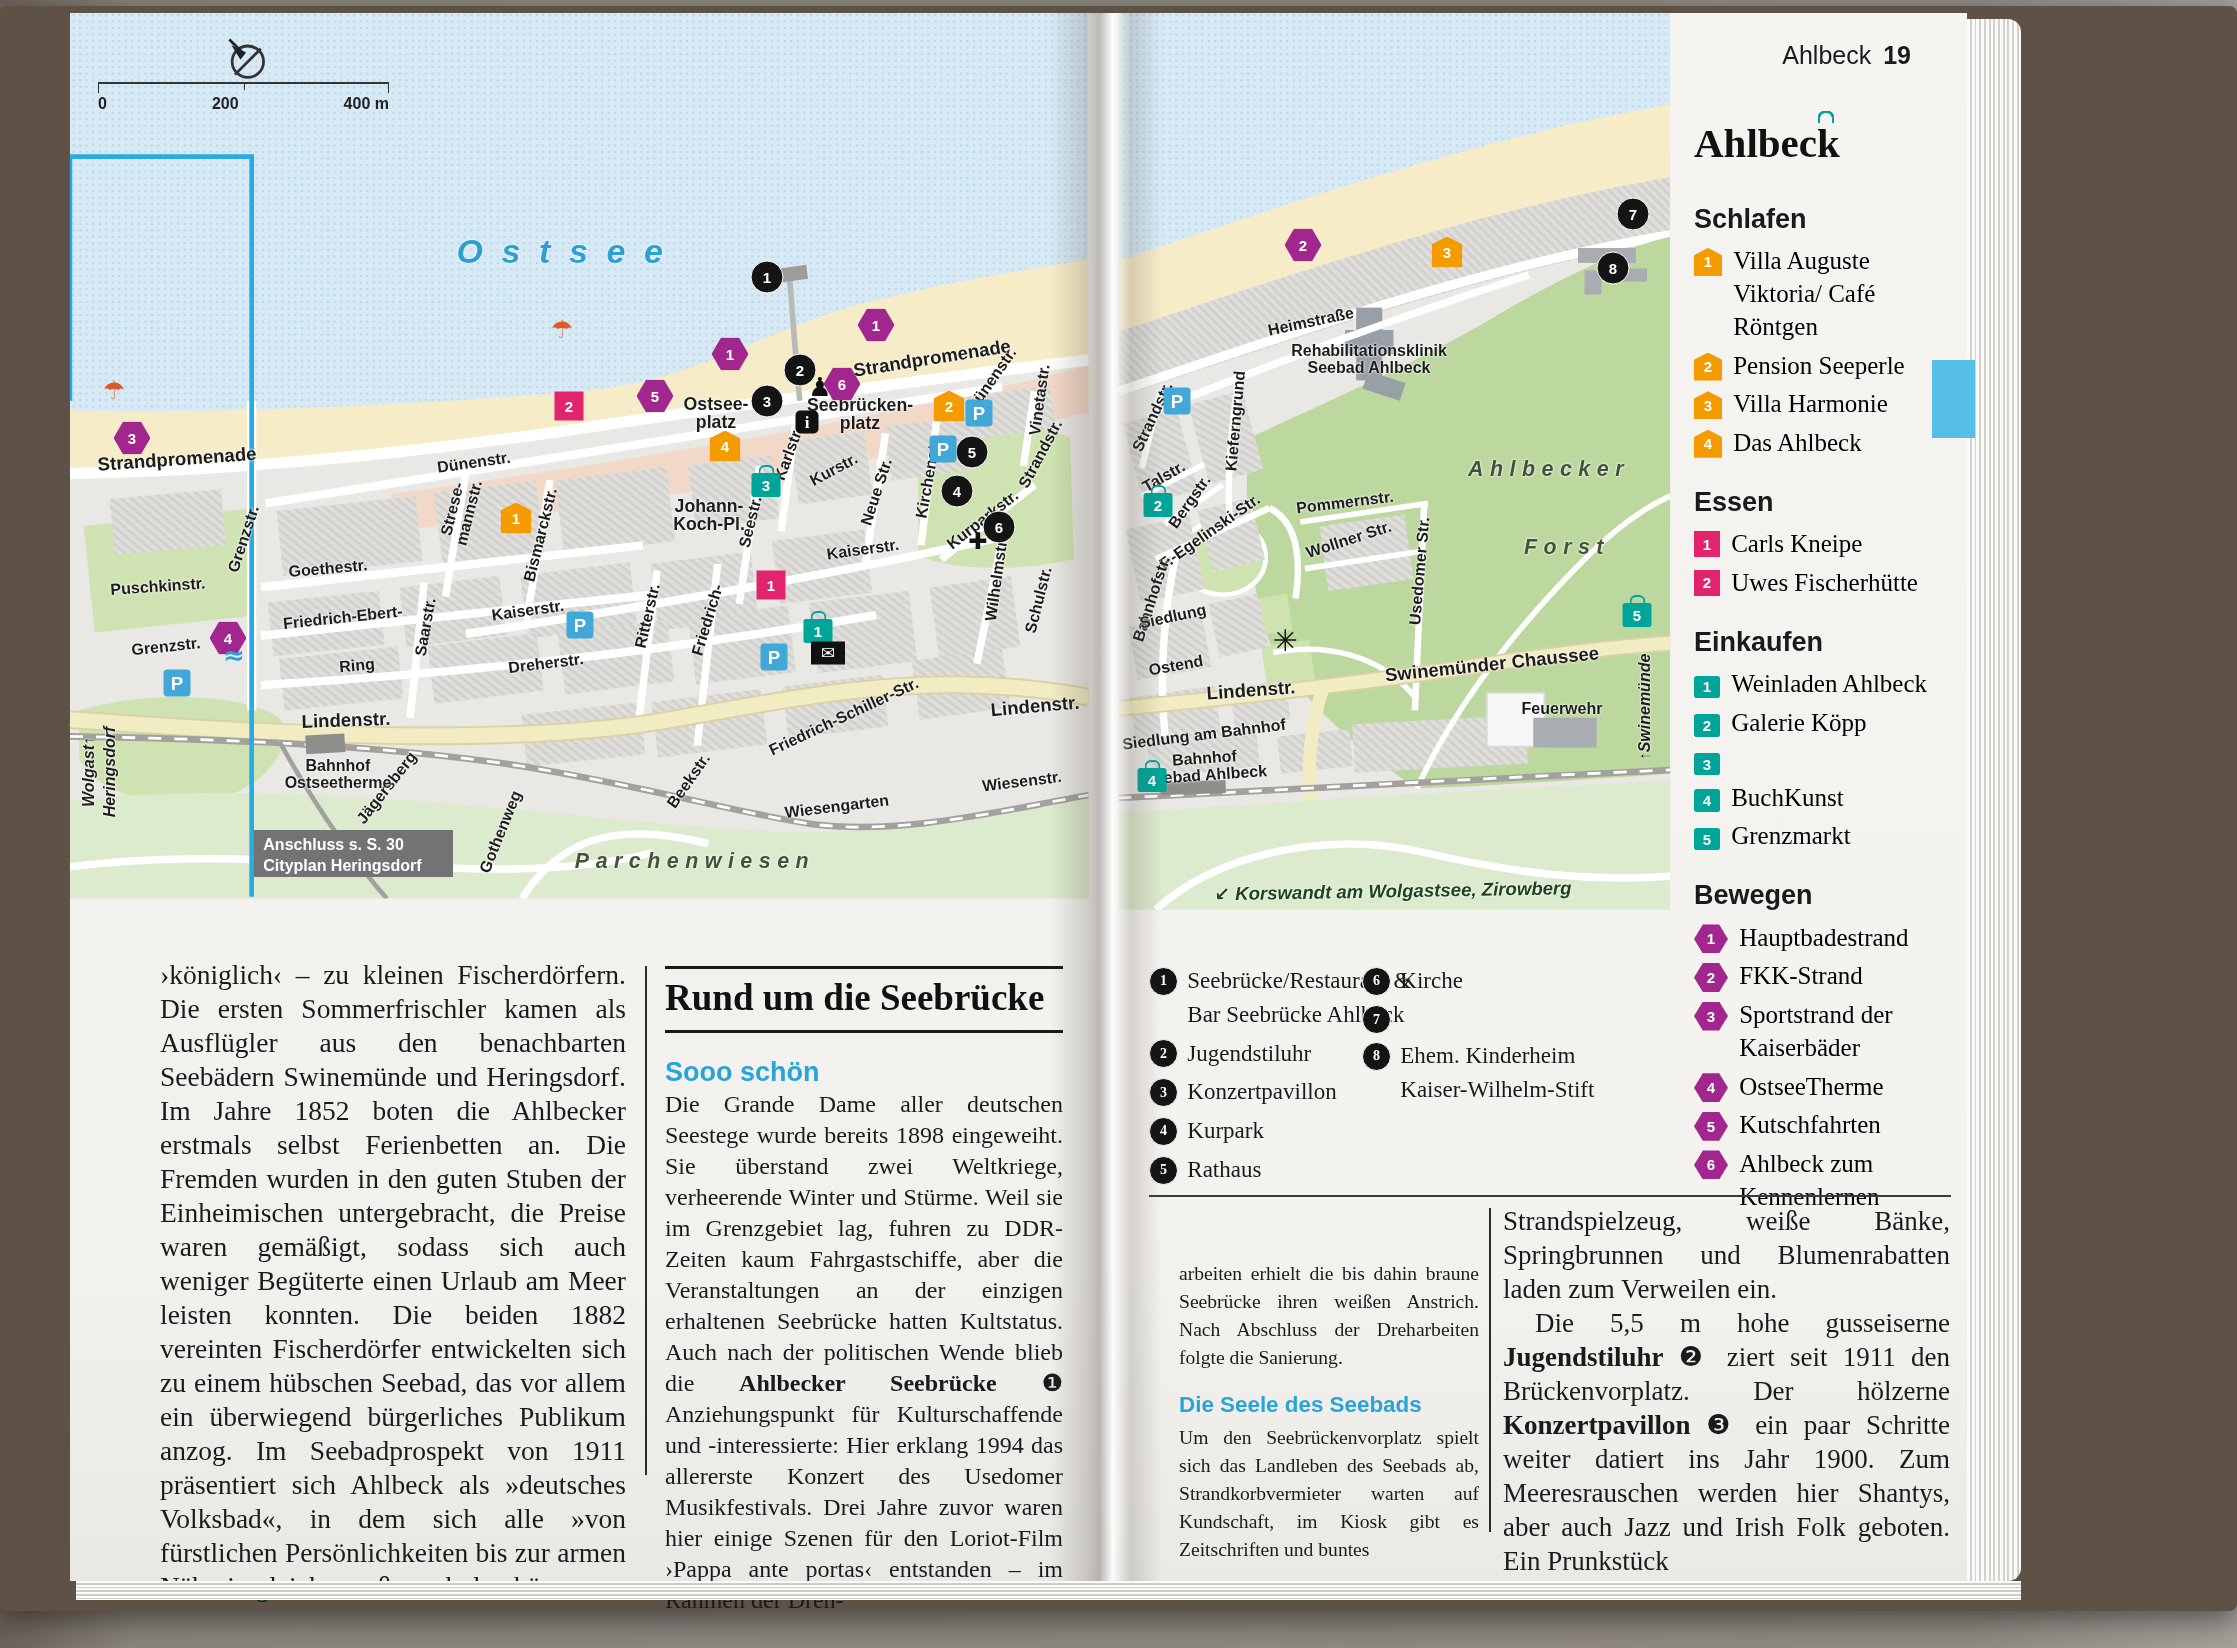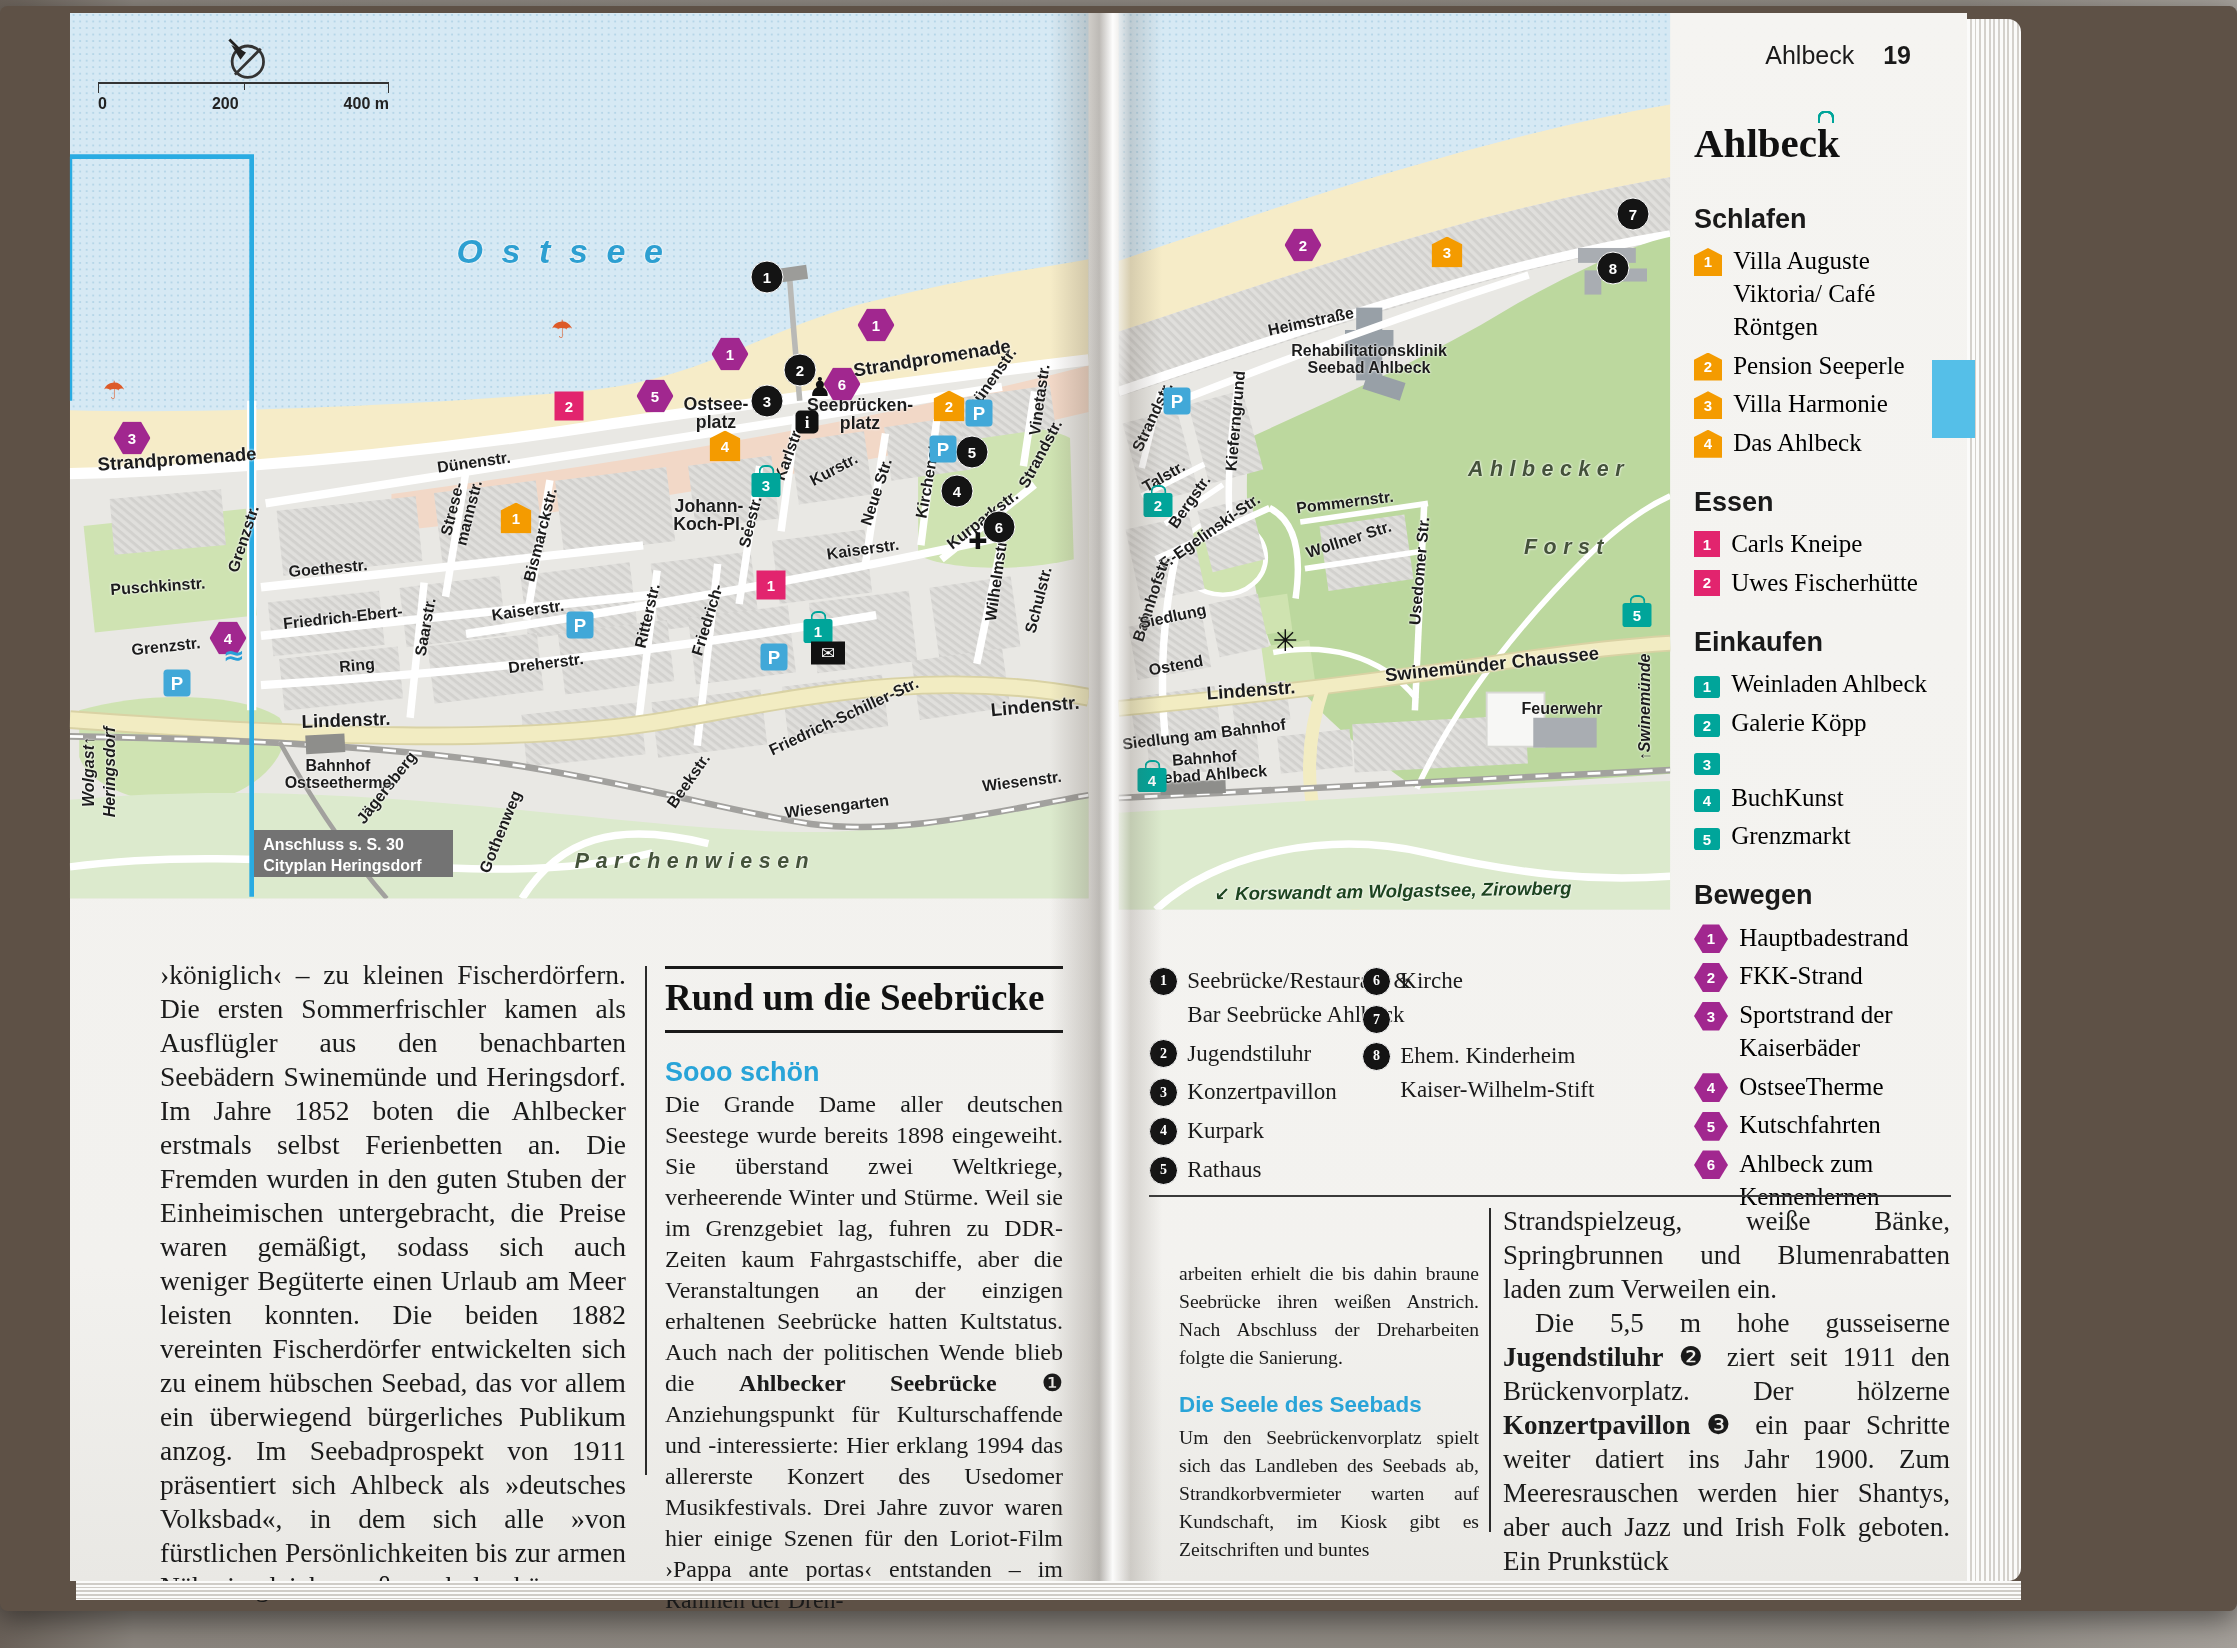--- a/index.html
+++ b/index.html
@@ -55,21 +55,21 @@
       font-weight:700;font-size:16px;line-height:1.35;padding:3.7px 0 0 9.3px;box-sizing:border-box;}
   .scalebar{position:absolute;left:98px;top:82px;width:291px;}
   .scalebar .bar{height:11.2px;border-left:1.9px solid #333;border-right:1.9px solid #333;position:relative;}
   .scalebar .bar::before{content:"";position:absolute;left:0;right:0;top:0;height:1.9px;background:#333;}
   .scalebar .bar::after{content:"";position:absolute;left:50%;top:0;width:1.9px;height:7.5px;background:#333;}
   .scalebar .ticks{display:flex;justify-content:space-between;font-weight:700;font-size:16px;color:#222;margin-top:1.9px;}
   .compass{position:absolute;left:222px;top:32px;}
   
   .serif{font-family:"Liberation Serif","DejaVu Serif",serif;color:#1a1a1a;}
   .pagehead{position:absolute;left:1585px;top:41px;width:326px;text-align:right;font-size:25px;color:#1a1a1a;}
-  .pagehead b{margin-left:22px;text-align:right;}
+  .pagehead b{margin-left:5px;text-align:right;}
   .col{position:absolute;text-align:justify;}
   .col.l1{left:160px;top:958px;width:466px;font-size:27.5px;line-height:34px;}
   .col.l2{left:665px;top:1089px;width:398px;font-size:24px;line-height:31px;}
   .col.r1{left:1179px;top:1260px;width:300px;font-size:19.6px;line-height:28px;}
   .col.r2{left:1503px;top:1204px;width:447px;font-size:27px;line-height:34px;}
   .headline-block{position:absolute;left:665px;top:966px;width:398px;}
   .headline-block .rule{height:2.8px;background:#1a1a1a;}
   .headline-block h2{margin:9.3px 0 11.2px 0;font-size:37px;line-height:1.1;font-family:"Liberation Serif",serif;color:#111;}
   .subhead{color:#29a4d8;font-weight:700;font-size:27px;font-family:"Liberation Sans",sans-serif;}
   .subhead.l2s{position:absolute;left:665px;top:1057px;}

